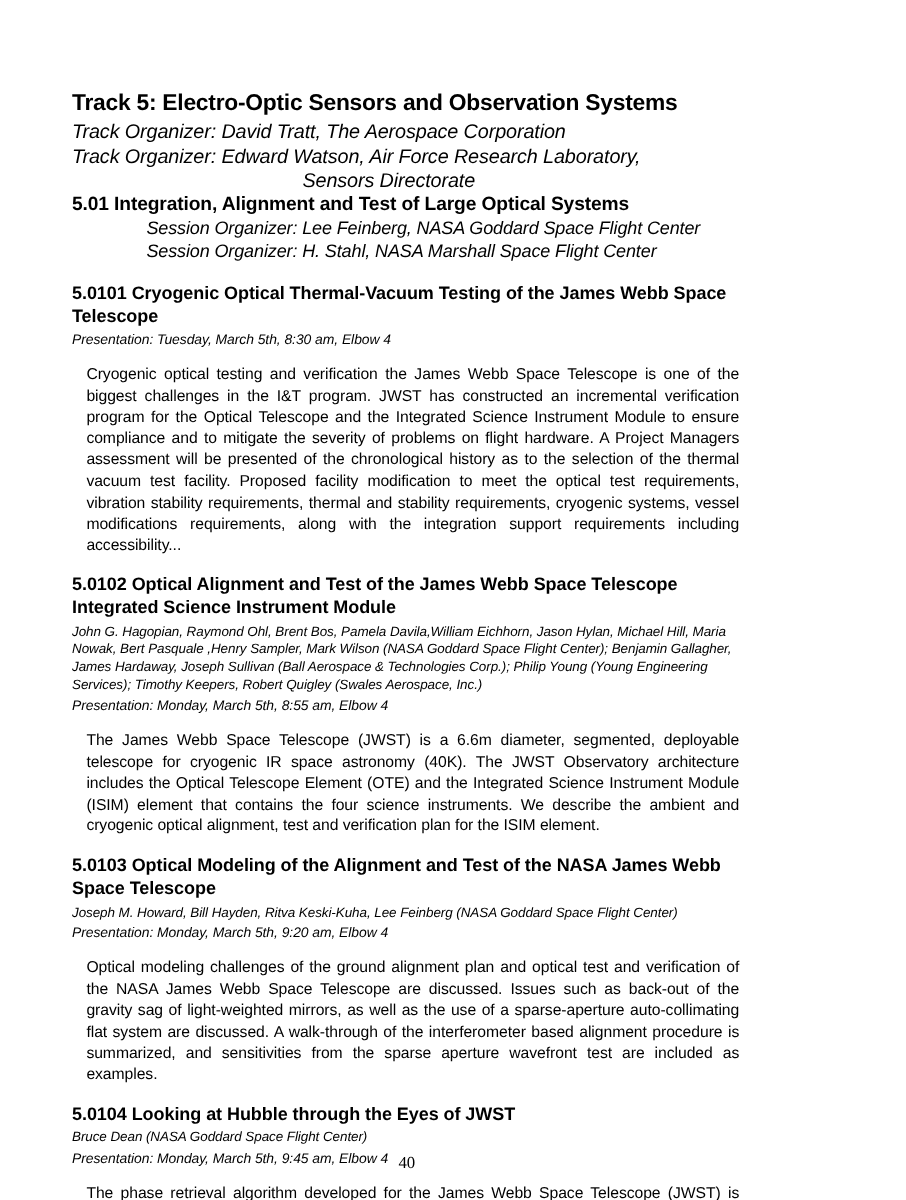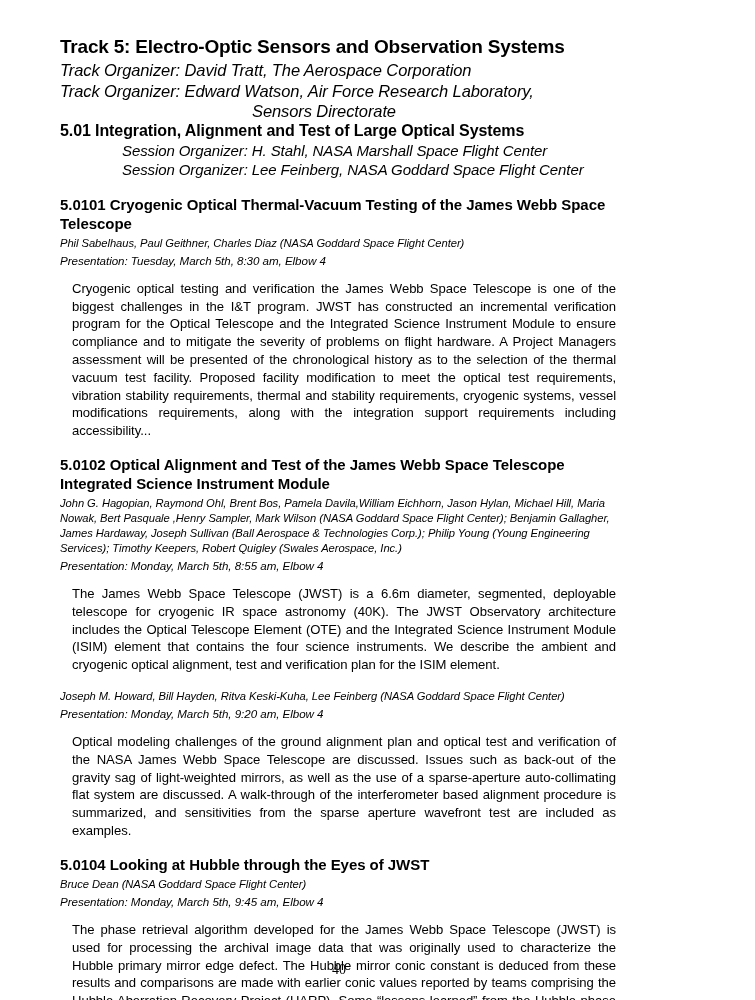--- a/index.html
+++ b/index.html
@@ -15,21 +15,21 @@
     color: #000000;
     -webkit-font-smoothing: none;
   }
 
   .page {
     position: relative;
     width: 678px;
     height: 1000px;
     background: #ffffff;
     box-sizing: border-box;
-    padding: 36px 50px 0 60px;
+    padding: 76px 50px 0 60px;
   }
 
   
   .track-title {
     font-size: 19px;
     font-weight: bold;
     letter-spacing: -0.2px;
     margin: 0 0 2px 0;
     line-height: 1.18;
   }
@@ -113,39 +113,39 @@
 
   <div>
     <h1 class="track-title">Track 5:  Electro-Optic Sensors and Observation Systems</h1>
     <p class="track-organizer">Track Organizer: David Tratt, The Aerospace Corporation</p>
     <p class="track-organizer">Track Organizer: Edward Watson, Air Force Research Laboratory,</p>
     <p class="track-organizer center">Sensors Directorate</p>
   </div>
 
   <div class="session-block">
     <h2 class="session-title">5.01  Integration, Alignment and Test of Large Optical Systems</h2>
+    <p class="session-organizer">Session Organizer: Lee Feinberg, NASA Goddard Space Flight Center</p>
     <p class="session-organizer">Session Organizer: H. Stahl, NASA Marshall Space Flight Center</p>
-    <p class="session-organizer">Session Organizer: Lee Feinberg, NASA Goddard Space Flight Center</p>
   </div>
 
   <div class="paper">
     <h3 class="paper-title">5.0101 Cryogenic Optical Thermal-Vacuum Testing of the James Webb Space Telescope</h3>
-    <p class="paper-authors">Phil Sabelhaus, Paul Geithner, Charles Diaz (NASA Goddard Space Flight Center)</p>
     <p class="paper-presentation">Presentation: Tuesday, March 5th, 8:30 am, Elbow 4</p>
     <p class="paper-abstract">Cryogenic optical testing and verification the James Webb Space Telescope is one of the biggest challenges in the I&amp;T program. JWST has constructed an incremental verification program for the Optical Telescope and the Integrated Science Instrument Module to ensure compliance and to mitigate the severity of problems on flight hardware. A Project Managers assessment will be presented of the chronological history as to the selection of the thermal vacuum test facility. Proposed facility modification to meet the optical test requirements, vibration stability requirements, thermal and stability requirements, cryogenic systems, vessel modifications requirements, along with the integration support requirements including accessibility...</p>
   </div>
 
   <div class="paper">
     <h3 class="paper-title">5.0102 Optical Alignment and Test of the James Webb Space Telescope Integrated Science Instrument Module</h3>
     <p class="paper-authors">John G. Hagopian, Raymond Ohl, Brent Bos, Pamela Davila,William Eichhorn, Jason Hylan, Michael Hill, Maria Nowak, Bert Pasquale ,Henry Sampler, Mark Wilson (NASA Goddard Space Flight Center); Benjamin Gallagher, James Hardaway, Joseph Sullivan (Ball Aerospace &amp; Technologies Corp.); Philip Young (Young Engineering Services); Timothy Keepers, Robert Quigley (Swales Aerospace, Inc.)</p>
     <p class="paper-presentation">Presentation: Monday, March 5th, 8:55 am, Elbow 4</p>
     <p class="paper-abstract">The James Webb Space Telescope (JWST) is a 6.6m diameter, segmented, deployable telescope for cryogenic IR space astronomy (40K). The JWST Observatory architecture includes the Optical Telescope Element (OTE) and the Integrated Science Instrument Module (ISIM) element that contains the four science instruments. We describe the ambient and cryogenic optical alignment, test and verification plan for the ISIM element.</p>
   </div>
 
   <div class="paper">
+    <h3 class="paper-title">5.0103 Optical Modeling of the Alignment and Test of the NASA James Webb Space Telescope</h3>
     <p class="paper-authors">Joseph M. Howard, Bill Hayden, Ritva Keski-Kuha, Lee Feinberg (NASA Goddard Space Flight Center)</p>
     <p class="paper-presentation">Presentation: Monday, March 5th, 9:20 am, Elbow 4</p>
     <p class="paper-abstract">Optical modeling challenges of the ground alignment plan and optical test and verification of the NASA James Webb Space Telescope are discussed. Issues such as back-out of the gravity sag of light-weighted mirrors, as well as the use of a sparse-aperture auto-collimating flat system are discussed. A walk-through of the interferometer based alignment procedure is summarized, and sensitivities from the sparse aperture wavefront test are included as examples.</p>
   </div>
 
   <div class="paper">
     <h3 class="paper-title">5.0104 Looking at Hubble through the Eyes of JWST</h3>
     <p class="paper-authors">Bruce Dean (NASA Goddard Space Flight Center)</p>
     <p class="paper-presentation">Presentation: Monday, March 5th, 9:45 am, Elbow 4</p>
     <p class="paper-abstract">The phase retrieval algorithm developed for the James Webb Space Telescope (JWST) is used for processing the archival image data that was originally used to characterize the Hubble primary mirror edge defect. The Hubble mirror conic constant is deduced from these results and comparisons are made with earlier conic values reported by teams comprising the Hubble Aberration Recovery Project (HARP). Some “lessons learned” from the Hubble phase retrieval problem are described and a discussion is given on how these have been incorporated into the JWST Observatory design.</p>

